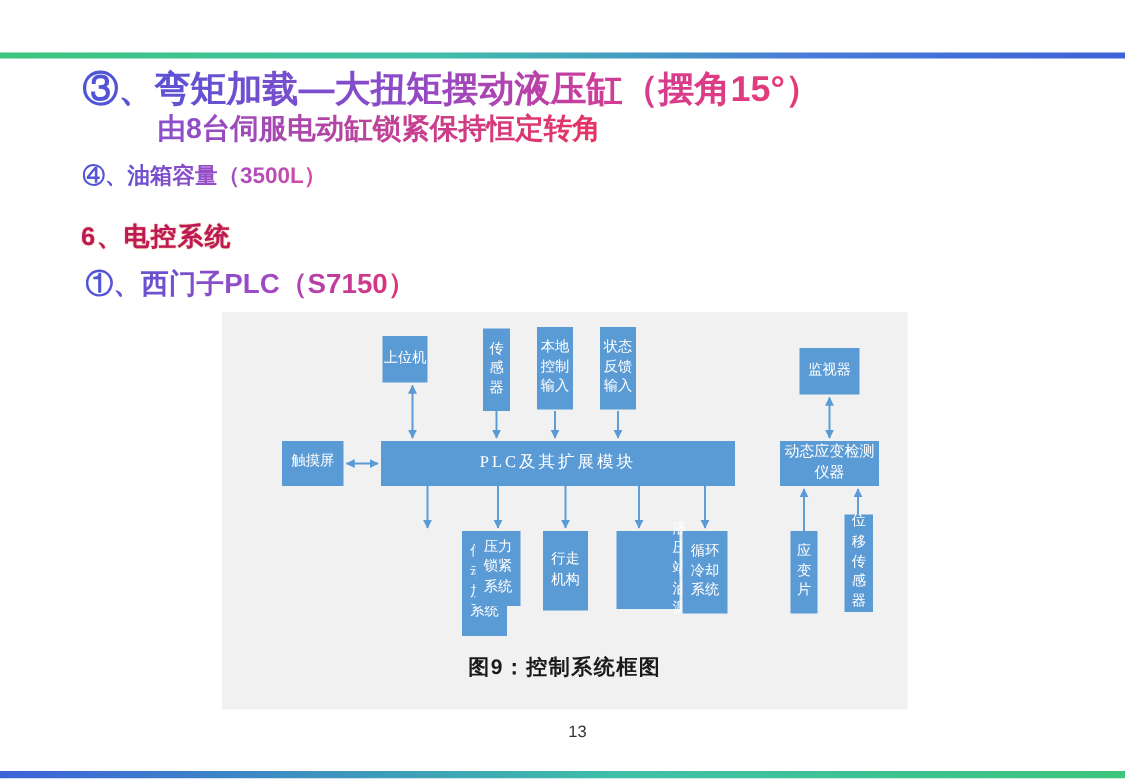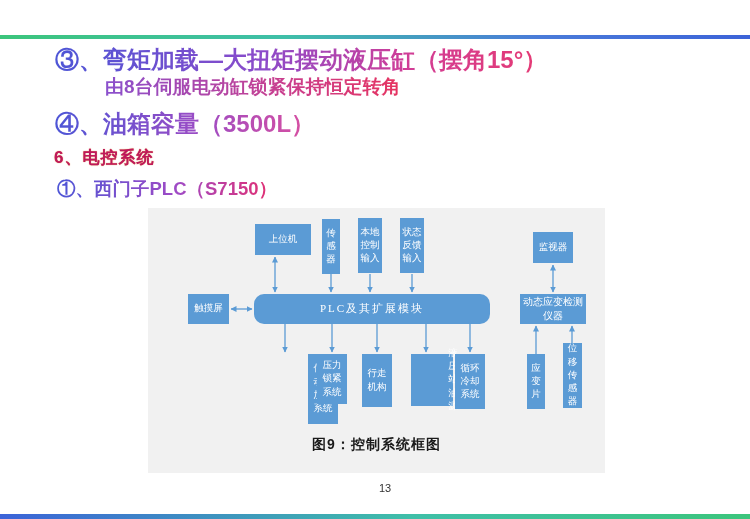--- a/index.html
+++ b/index.html
@@ -27,21 +27,21 @@
   .bullets { position:absolute; left:55px; top:46px; }
   .line1 {
     font-size:24px; line-height:27px;
     background-image:linear-gradient(90deg,#4d55d6 0%,#8b4bca 42%,#d13d96 72%,#e63a72 100%);
   }
   .line2 {
     font-size:19px; line-height:27px; margin-left:50px;
     background-image:linear-gradient(90deg,#8a50cd 0%,#c93f8e 60%,#e63360 100%);
   }
   .item4 {
-    position:absolute; left:55px; top:108px; font-size:24px;
+    position:absolute; left:55px; top:108px; font-size:15px;
     background-image:linear-gradient(90deg,#4d55d6 0%,#9b4cc5 55%,#dc4f9e 100%);
   }
   .section6 {
     position:absolute; left:54px; top:146px; font-size:17px; font-weight:700;
     color:#be185d; text-shadow:0 0 1px #d96f22; letter-spacing:1px;
   }
   .sub1 {
     position:absolute; left:57px; top:176px; font-size:18.5px;
     background-image:linear-gradient(90deg,#4d55d6 0%,#a04ac5 55%,#e62e6d 100%);
   }
@@ -49,27 +49,27 @@
   .panel {
     position:absolute; left:148px; top:208px; width:457px; height:265px;
     background:#f1f1f1;
   }
   .dbox {
     position:absolute; background:#5b9bd5; color:#ffffff;
     display:flex; align-items:center; justify-content:center; text-align:center;
     font-family:"Liberation Serif", serif; font-size:9.5px; line-height:1.4;
     white-space:pre-line;
   }
-  #b-upper   { left:107px; top:16px;  width:56px;  height:31px; }
+  #b-upper   { left:107px; top:16px;  width:30px;  height:31px; }
   #b-sensor  { left:174px; top:11px;  width:18px;  height:55px; }
   #b-local   { left:210px; top:10px;  width:24px;  height:55px; }
   #b-status  { left:252px; top:10px;  width:24px;  height:55px; }
   #b-monitor { left:385px; top:24px;  width:40px;  height:31px; }
   #b-touch   { left:40px;  top:86px;  width:41px;  height:30px; }
-  #b-plc     { left:106px; top:86px;  width:236px; height:30px; font-size:11px; letter-spacing:2px;border-radius:10px; }
+  #b-plc     { left:106px; top:86px;  width:236px; height:30px; font-size:11px; letter-spacing:2px; }
   #b-strainbox{ left:372px; top:86px; width:66px;  height:30px; font-size:10px; }
   #b-servo   { left:122px; top:146px; width:30px;  height:70px;margin-left:38px; }
   #b-press   { left:169px; top:146px; width:30px;  height:50px; }
   #b-travel  { left:214px; top:146px; width:30px;  height:53px; }
   #b-hydra   { left:263px; top:146px; width:30px;  height:52px;padding-left:42px; }
   #b-cool    { left:307px; top:146px; width:30px;  height:55px; }
   #b-gauge   { left:379px; top:146px; width:18px;  height:55px; }
   #b-disp    { left:415px; top:135px; width:19px;  height:65px; }
   .connectors { position:absolute; left:0; top:0; width:457px; height:265px; }
   .caption {

